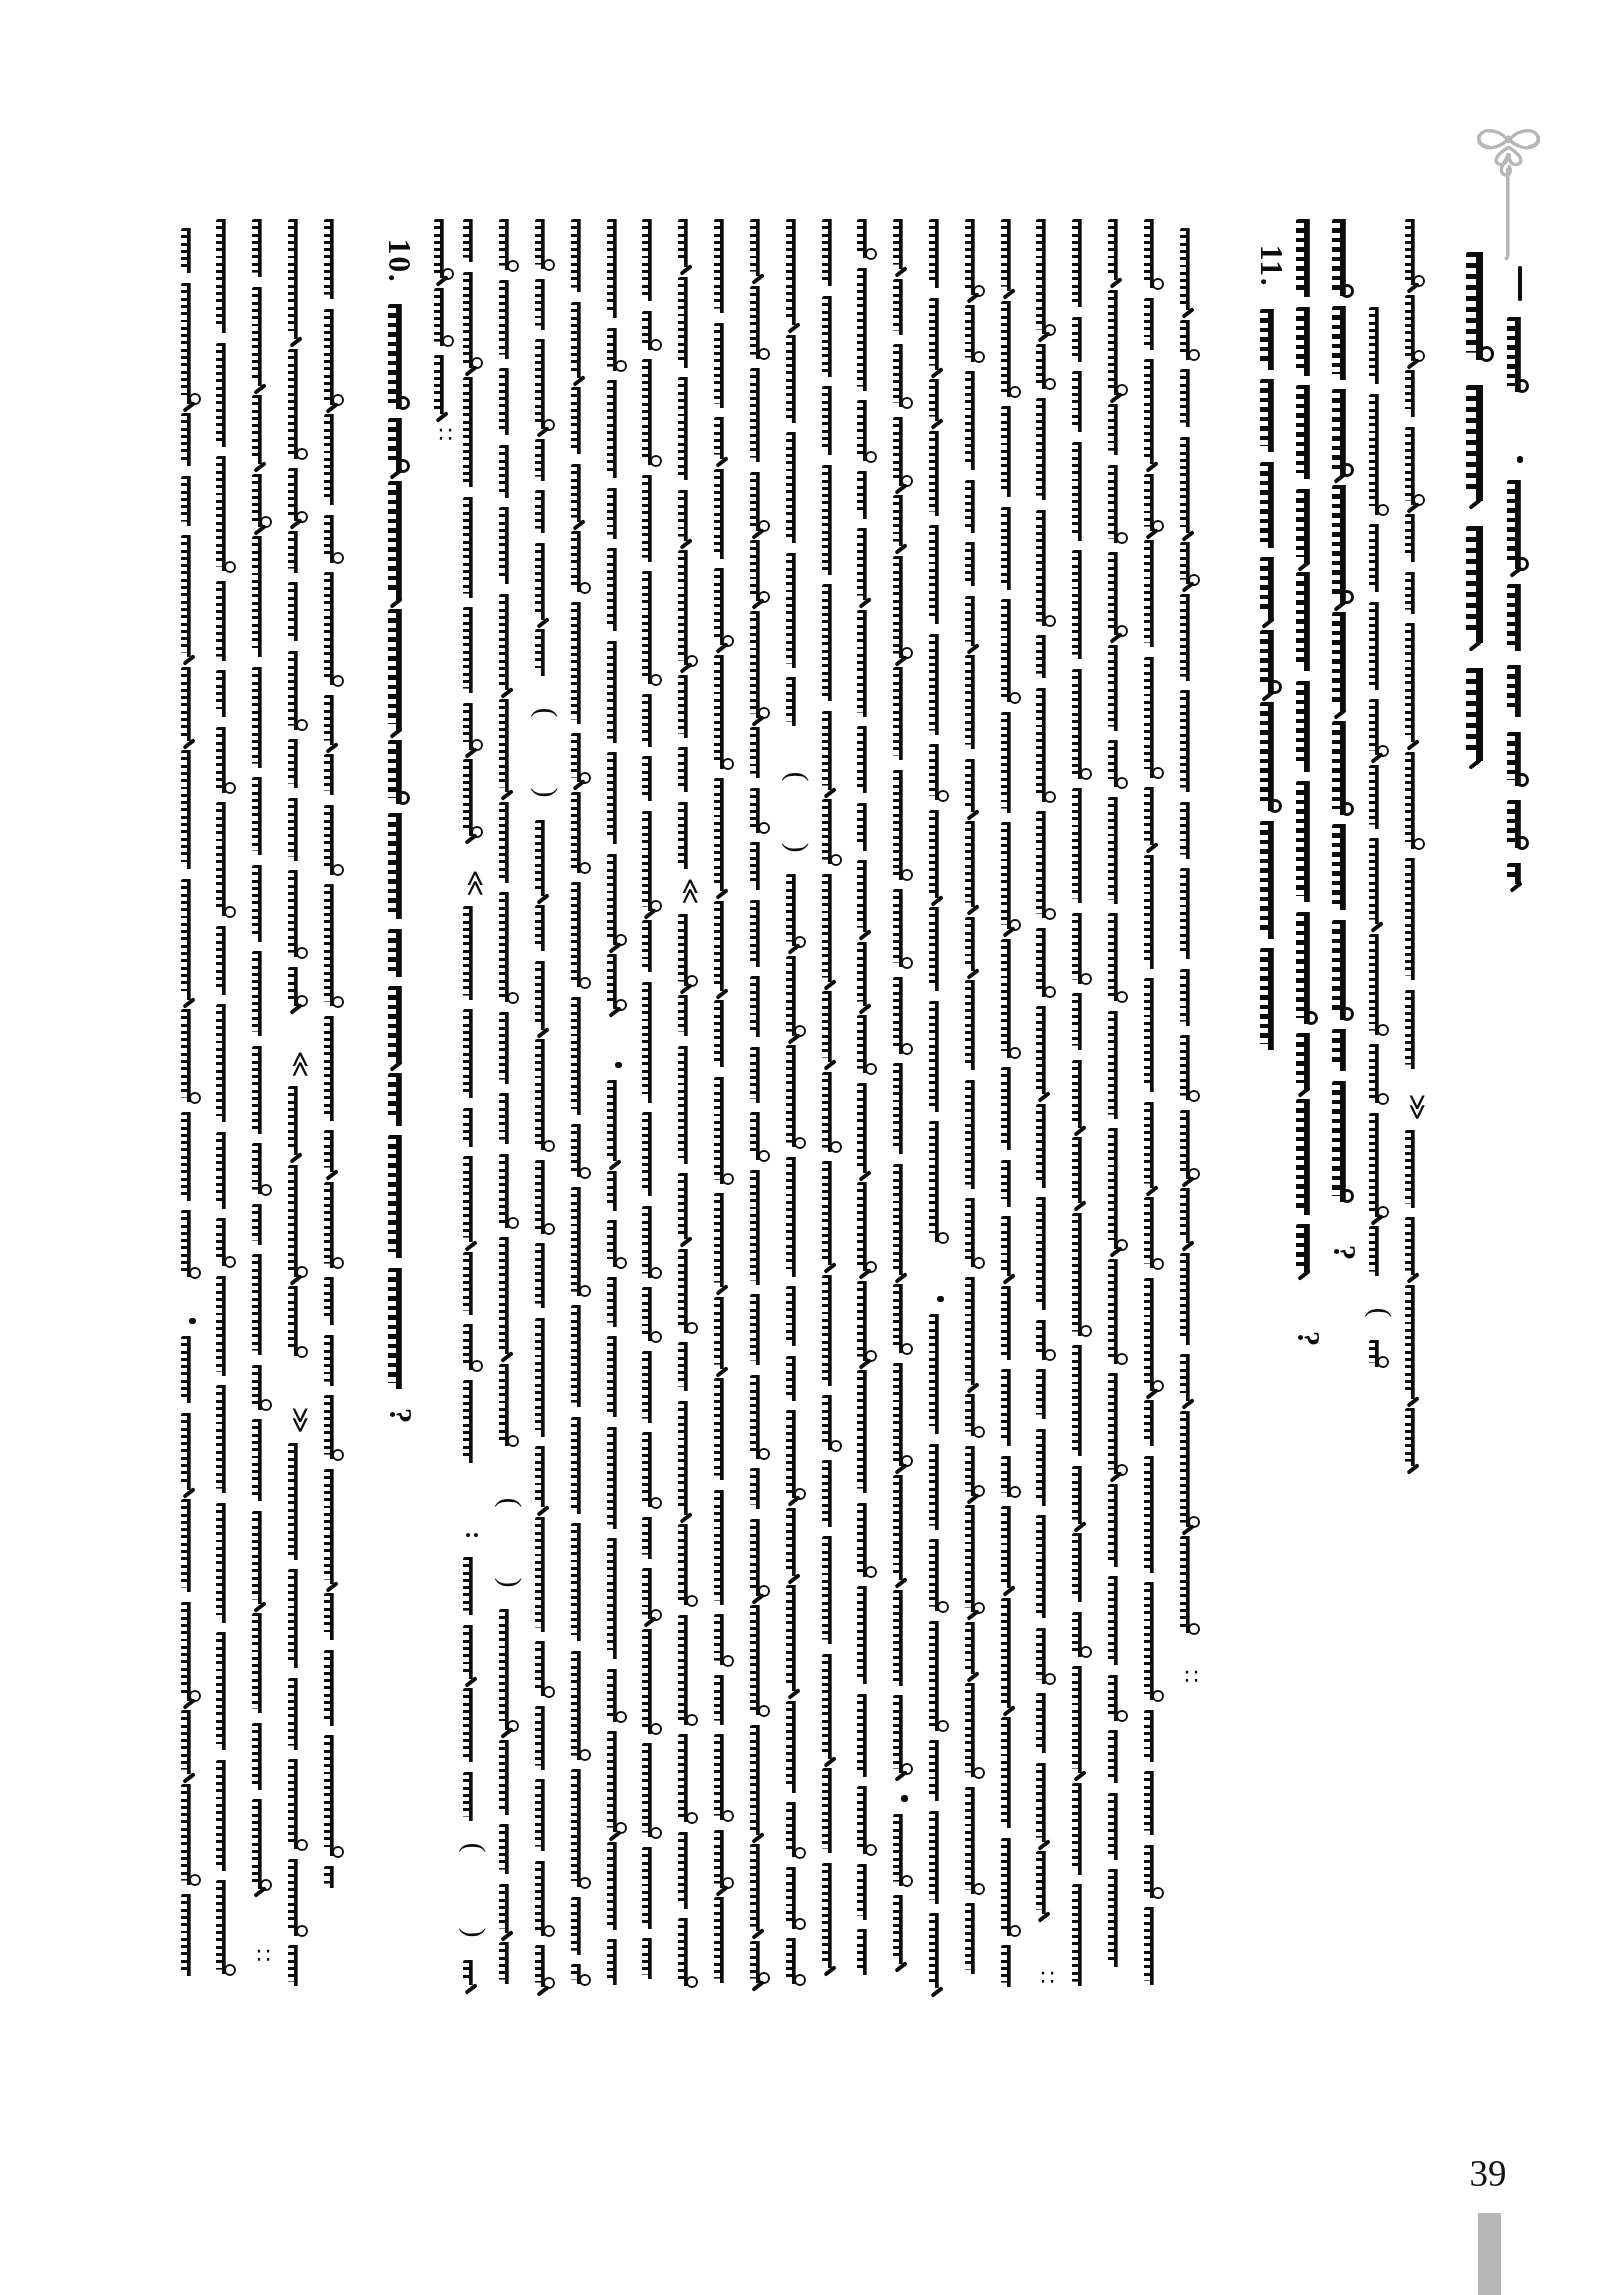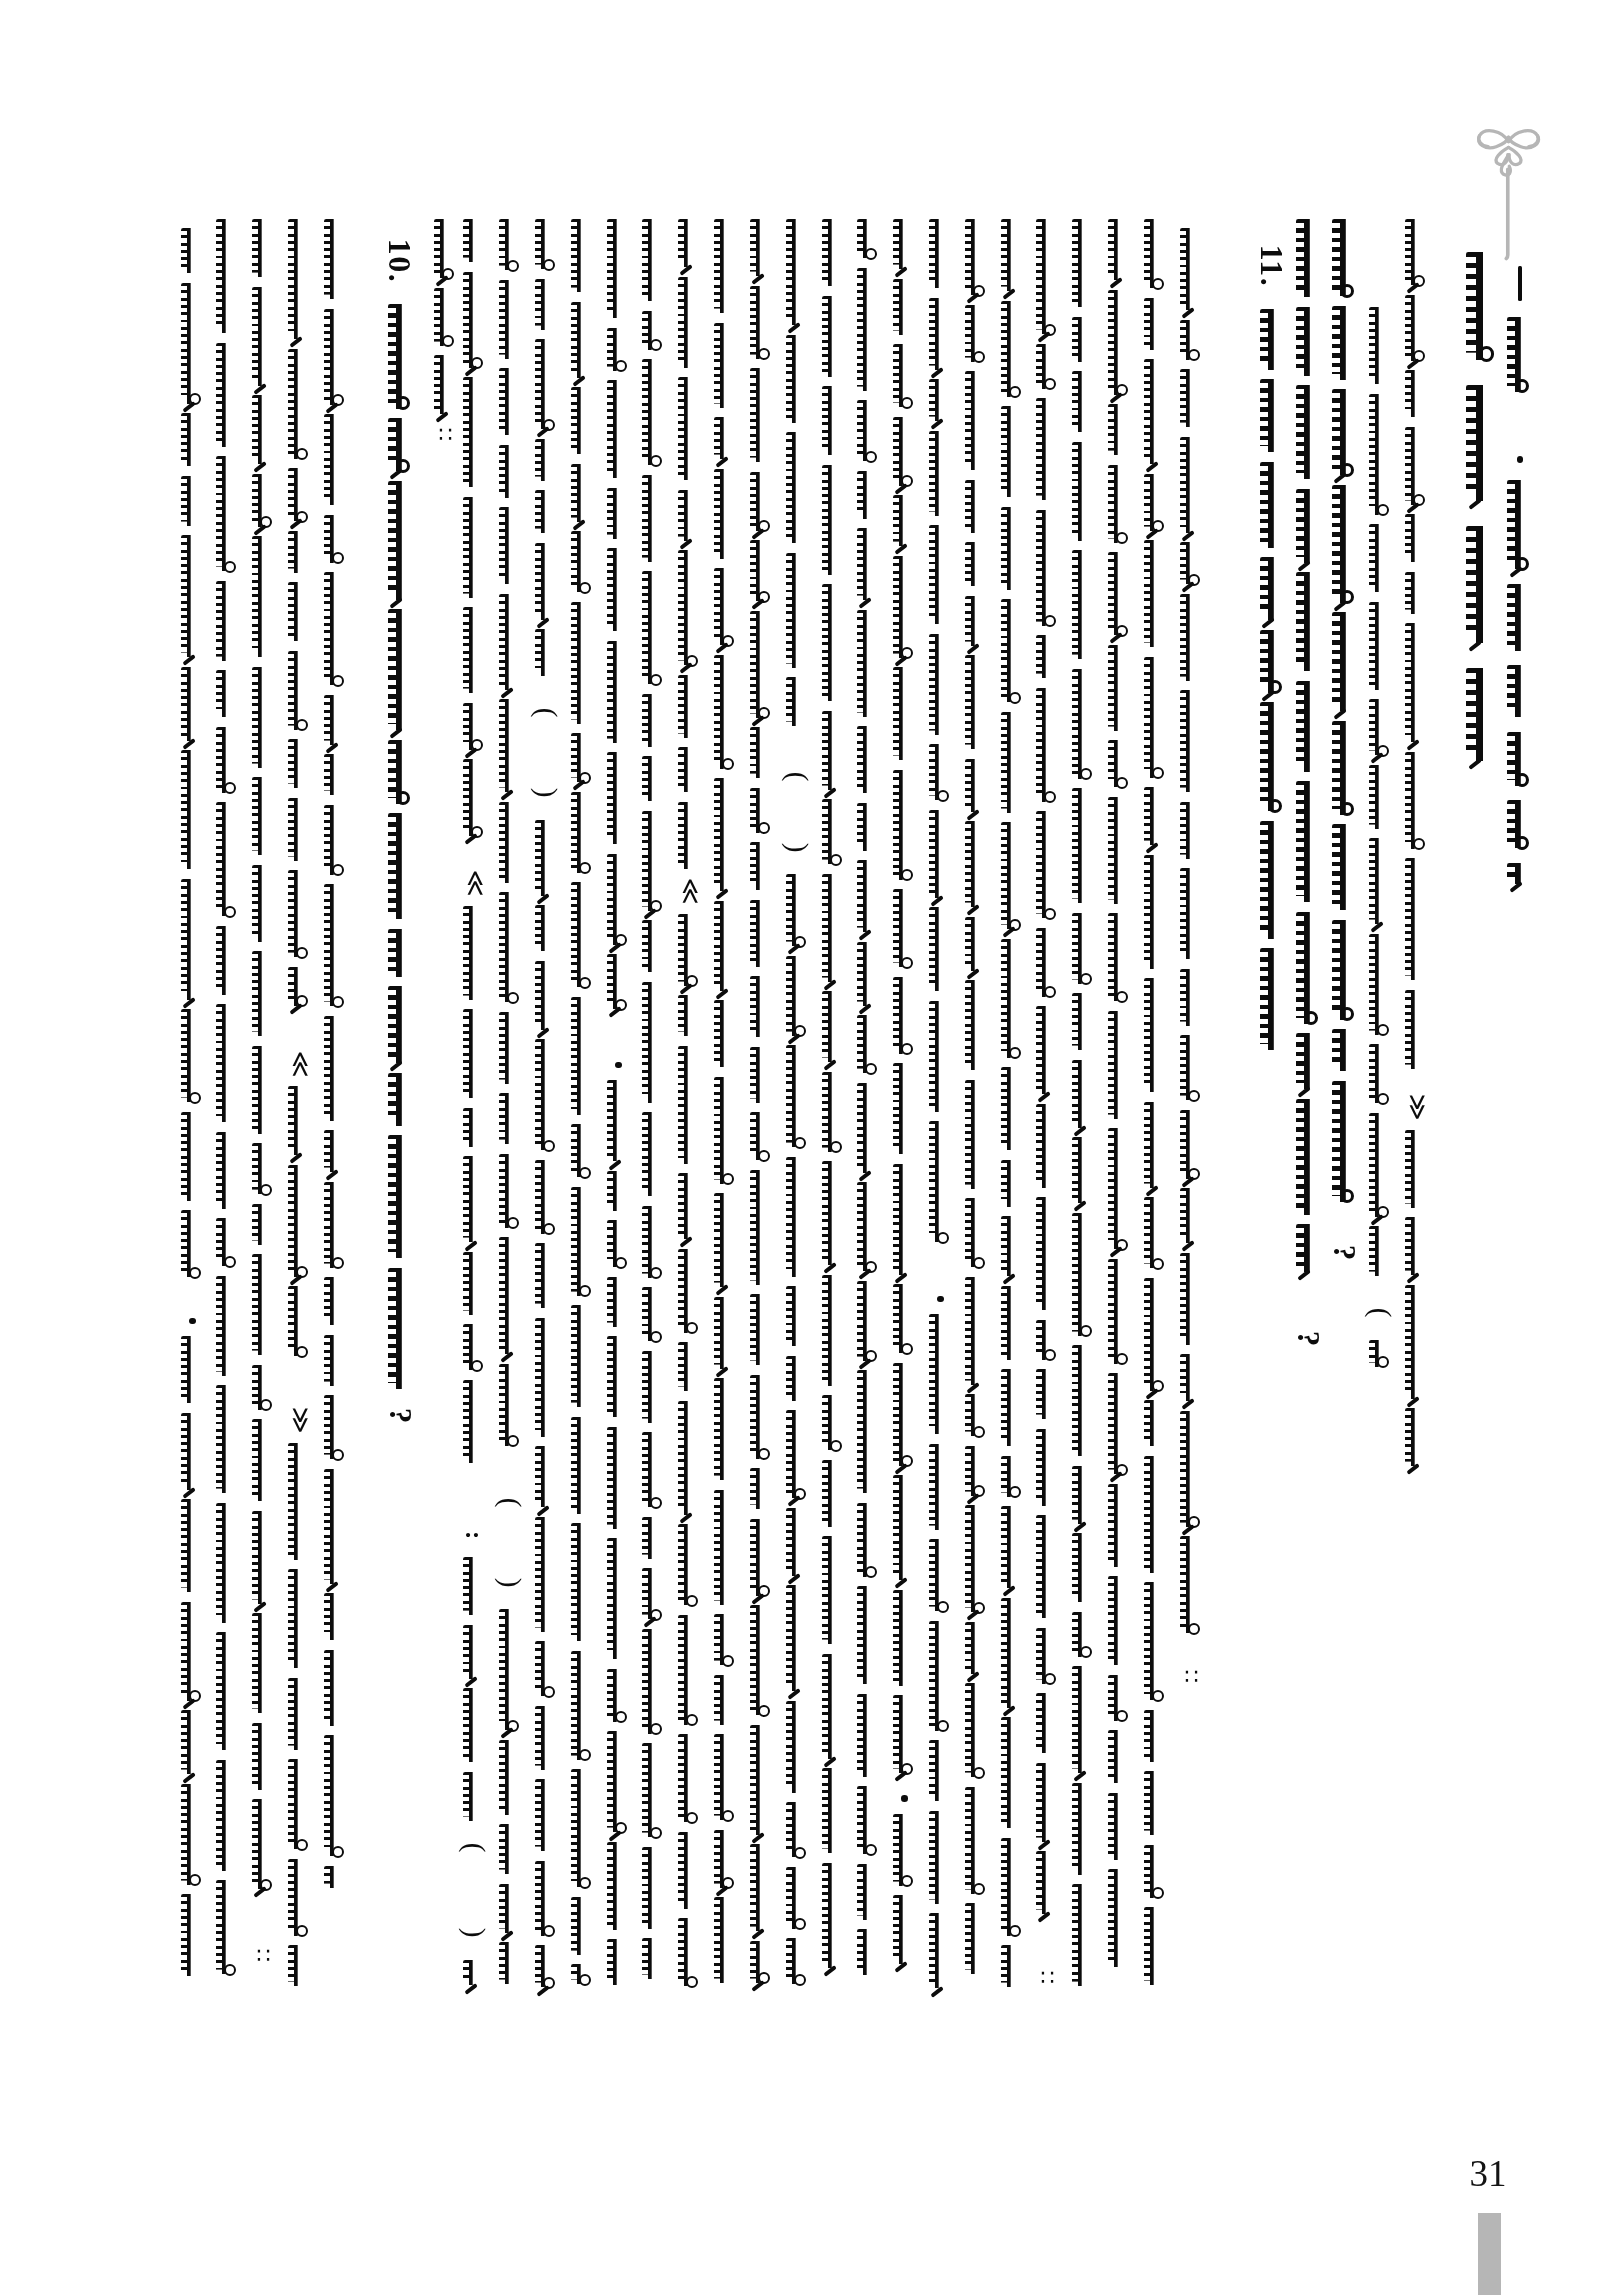--- a/index.html
+++ b/index.html
@@ -820,17 +820,17 @@
         </div>
         <div class="w b loop tail" style="height: 89px;"></div>
         <div class="w b" style="height: 67px;"></div>
         <div class="w b" style="height: 52px;"></div>
         <div class="w b loop" style="height: 54px;"></div>
         <div class="w b loop" style="height: 48px;"></div>
         <div class="w b tail" style="height: 20.5px;"></div>
       </div>
     </div>
 
-  <div class="pagenum">31</div>
+  <div class="pagenum">39</div>
 
   <div class="graytab"></div>
 </div>
 
 
 </body></html>

